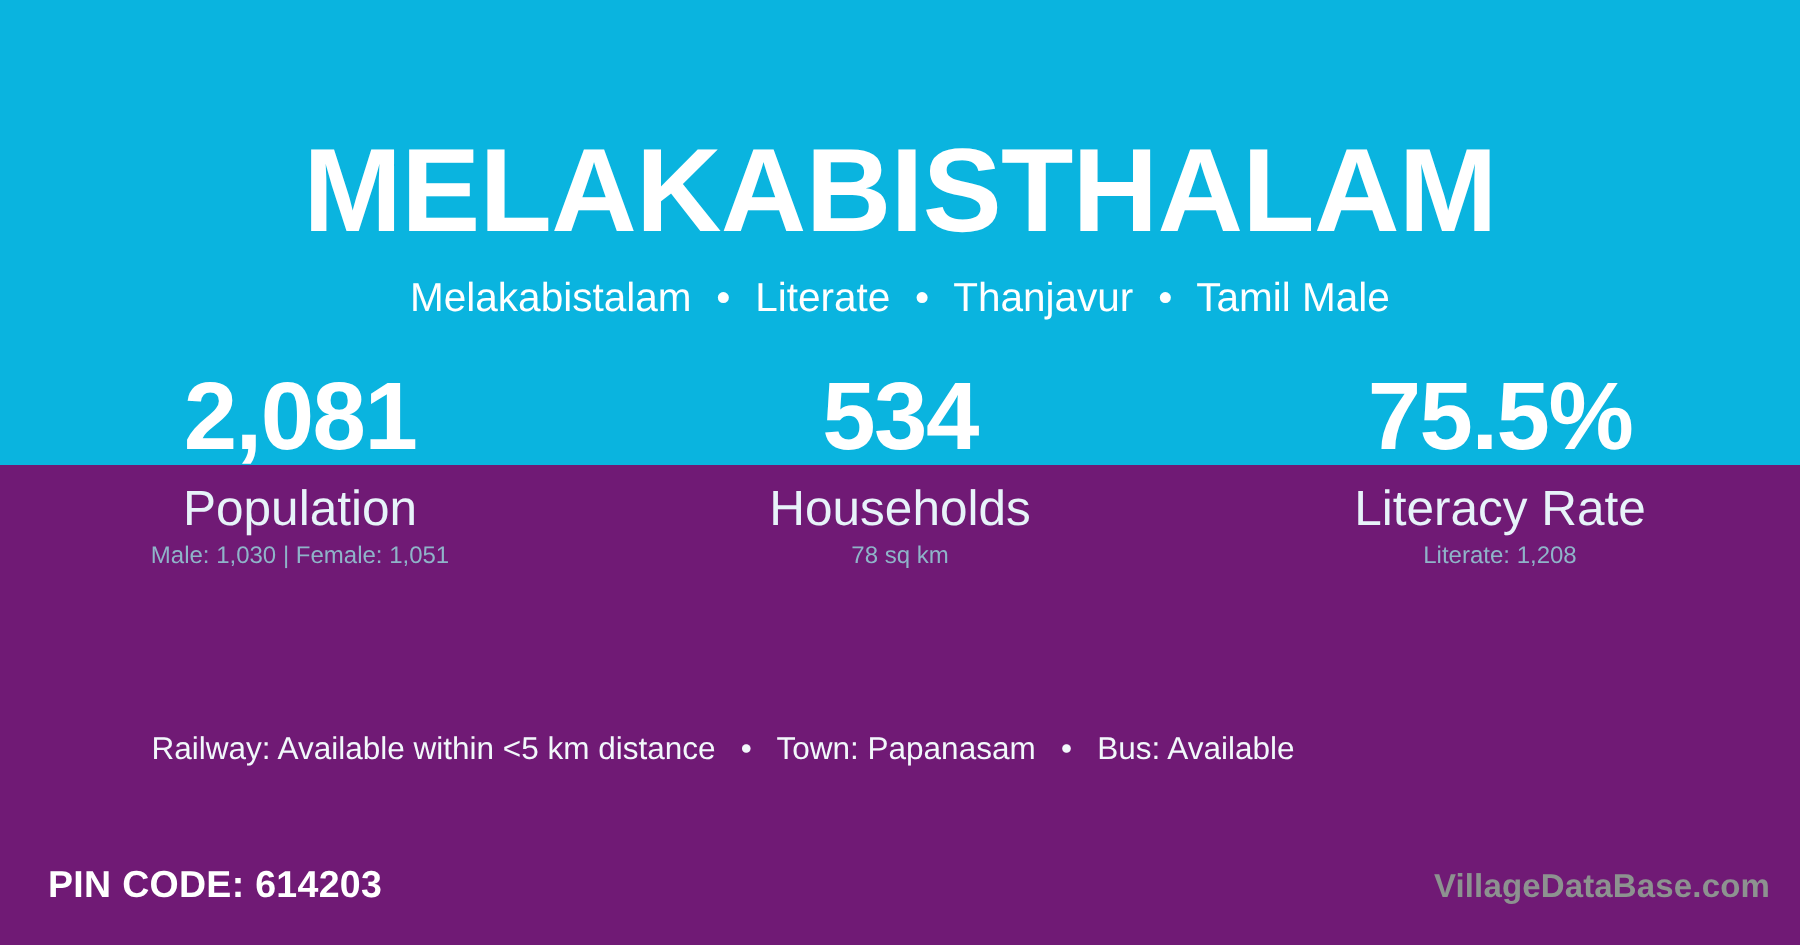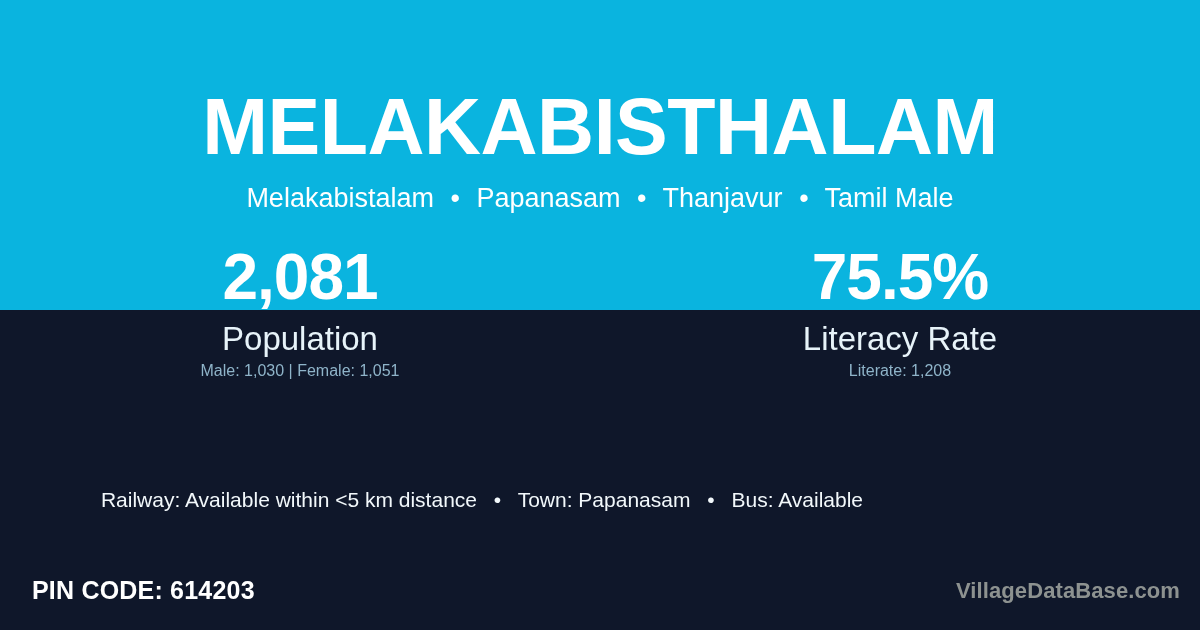--- a/index.html
+++ b/index.html
@@ -12,21 +12,21 @@
     height: 630px;
     overflow: hidden;
     font-family: "Liberation Sans", "DejaVu Sans", sans-serif;
     background: #06547E;
   }
 
   .card {
     position: relative;
     width: 1200px;
     height: 630px;
-    background: #0f172a;
+    background: #701a75;
     overflow: hidden;
   }
 
   
   .top-band {
     position: absolute;
     left: 0;
     top: 0;
     width: 1200px;
     height: 310px;
@@ -170,36 +170,41 @@
 <div class="card">
 
   <div class="top-band"></div>
 
   <div class="hero">
     <h1 class="village-title">MELAKABISTHALAM</h1>
 
     <div class="village-subtitle">
       <span>Melakabistalam</span>
       <span class="sep-dot">•</span>
-      <span>Papanasam</span>
+      <span>Literate</span>
       <span class="sep-dot">•</span>
       <span>Thanjavur</span>
       <span class="sep-dot">•</span>
       <span>Tamil Male</span>
     </div>
   </div>
 
   <div class="stats-row">
 
     <div class="stat">
       <span class="stat-value">2,081</span>
       <span class="stat-label">Population</span>
       <span class="stat-sub">Male: 1,030  | Female: 1,051</span>
     </div>
 
+    <div class="stat">
+      <span class="stat-value">534</span>
+      <span class="stat-label">Households</span>
+      <span class="stat-sub">78 sq km</span>
+    </div>
 
     <div class="stat">
       <span class="stat-value">75.5%</span>
       <span class="stat-label">Literacy Rate</span>
       <span class="stat-sub">Literate: 1,208</span>
     </div>
 
   </div>
 
   <div class="info-line">

